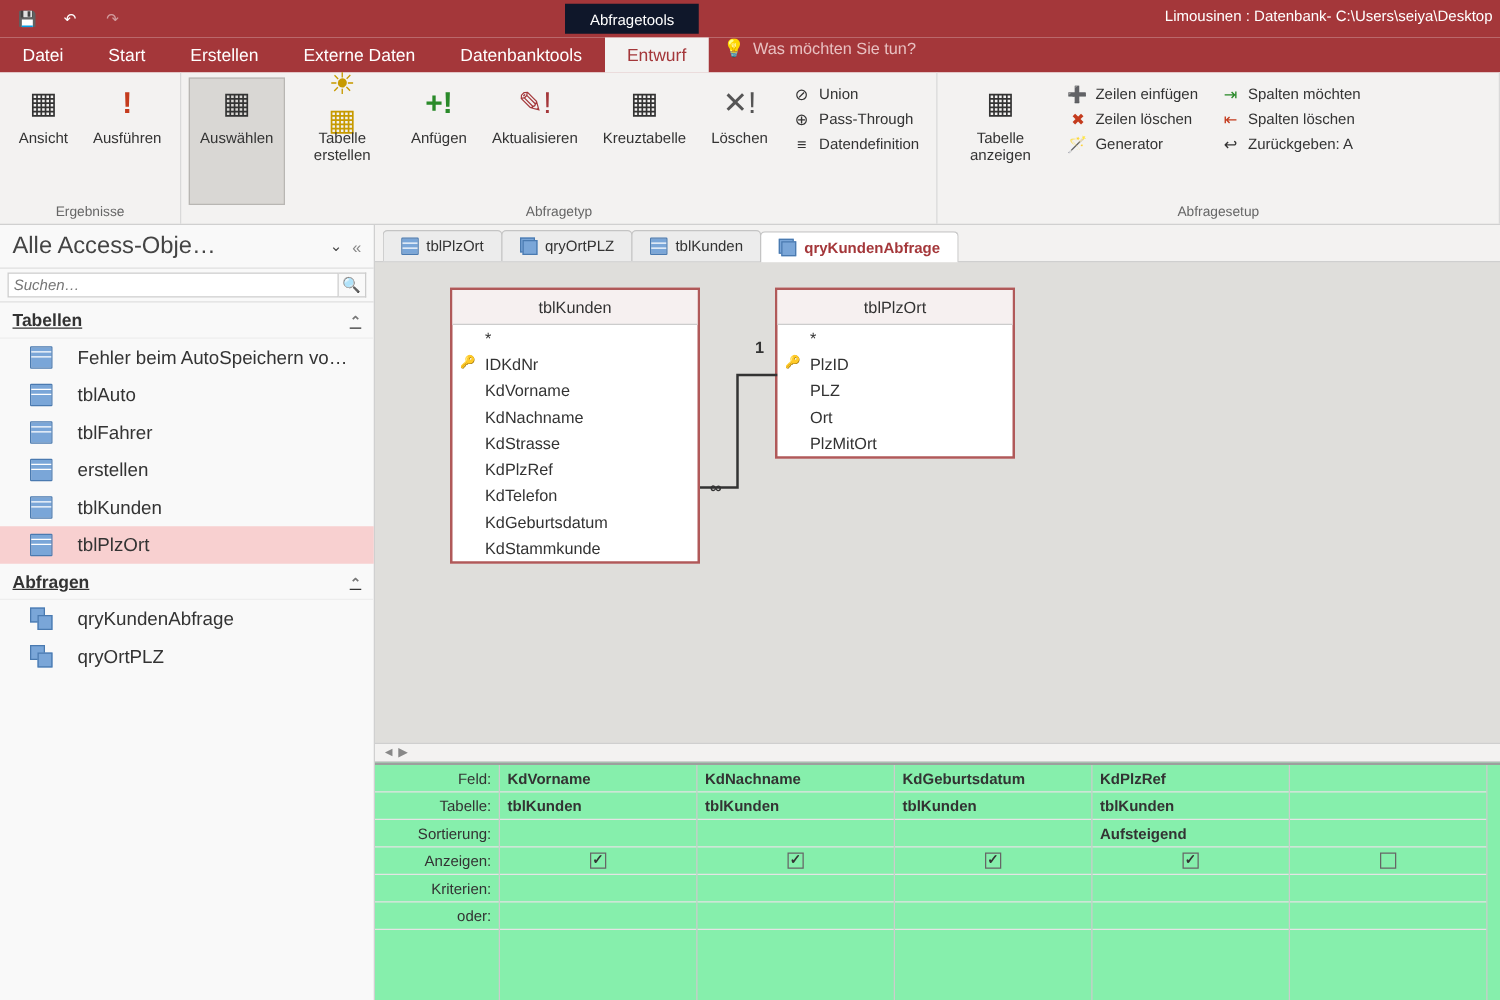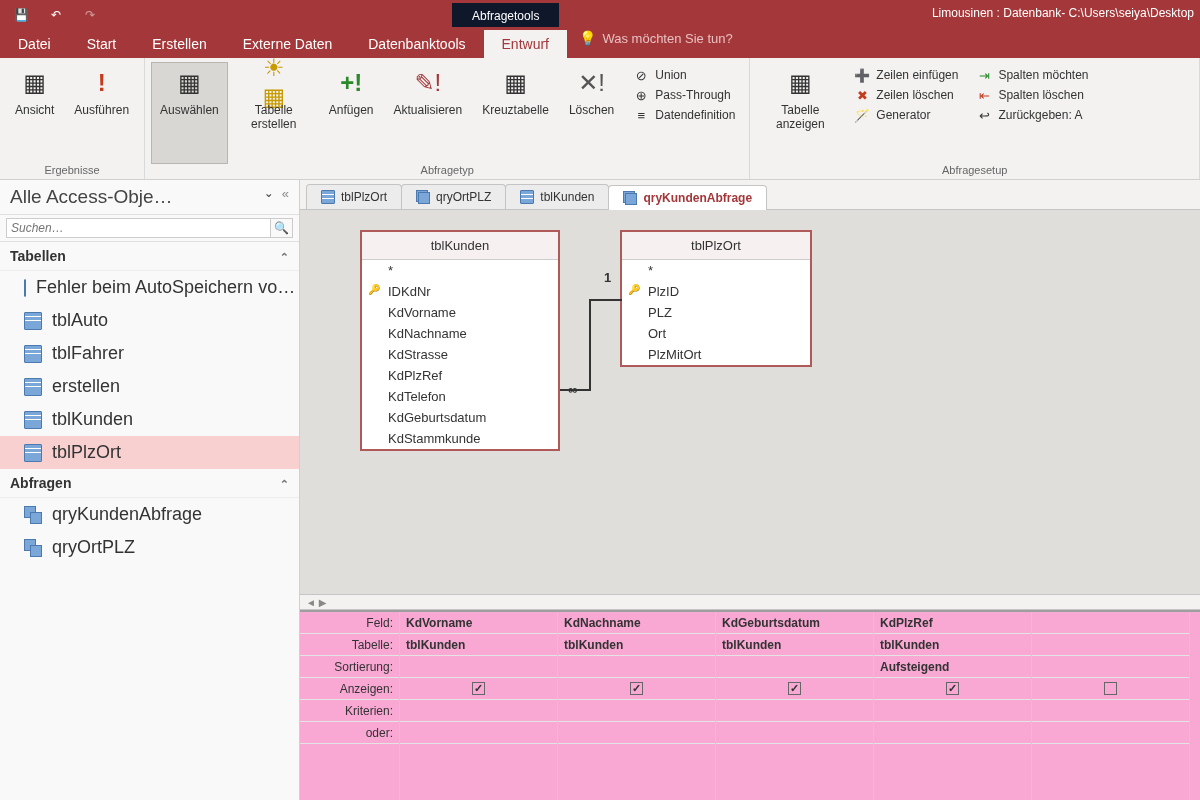--- a/index.html
+++ b/index.html
@@ -25,29 +25,29 @@
 .rbtn.selected { background: #d9d7d4; border-color: #b8b6b3; }
 .rbtn .ricon { width: 32px; height: 32px; margin-bottom: 4px; display: flex; align-items: center; justify-content: center; font-size: 24px; }
 .rbtn .rlabel { max-width: 70px; }
 .small-list { display: flex; flex-direction: column; gap: 2px; padding: 4px 6px; }
 .small-item { display: flex; align-items: center; gap: 6px; font-size: 12px; cursor: pointer; padding: 1px 2px; white-space: nowrap; }
 .small-icon { width: 16px; height: 16px; display: inline-flex; align-items: center; justify-content: center; font-size: 13px; }
 
 .workspace { display: flex; height: calc(800px - 30px - 28px - 122px); }
 
 .navpane { width: 300px; border-right: 1px solid #d0d0d0; background: #f9f9f9; display: flex; flex-direction: column; }
-.nav-header { display: flex; padding: 6px 10px; font-size: 19px; color: #444; border-bottom: 1px solid #e0e0e0; }
+.nav-header { display: flex; align-items: center; padding: 6px 10px; font-size: 19px; color: #444; border-bottom: 1px solid #e0e0e0; }
 .nav-header .arrow { margin-left: auto; font-size: 12px; }
 .nav-header .collapse { margin-left: 8px; font-size: 13px; color: #888; cursor: pointer; }
 .nav-search { display: flex; padding: 3px 6px; border-bottom: 1px solid #e0e0e0; justify-content: space-between; }
 .nav-search input { flex: 1; font-style: italic; font-size: 12px; border: 1px solid #ccc; padding: 2px 4px; color: #888; }
 .nav-search .sbtn { width: 22px; border: 1px solid #ccc; border-left: none; display: flex; align-items: center; justify-content: center; color: #555; cursor: pointer; font-size: 12px; }
-.nav-section { font-weight: 600; font-size: 14px; padding: 6px 10px; display: flex; align-items: flex-end; border-bottom: 1px solid #eee; cursor: pointer; }
+.nav-section { font-weight: 600; font-size: 14px; padding: 6px 10px; display: flex; align-items: flex-end; border-bottom: 1px solid #eee; cursor: pointer; text-decoration: underline; }
 .nav-section .chev { margin-left: auto; font-size: 11px; color: #777; }
-.nav-item { display: flex; align-items: center; gap: 10px; padding: 6px 10px 6px 24px; font-size: 18px; cursor: pointer; white-space: nowrap; overflow: hidden; text-overflow: ellipsis; }
+.nav-item { display: flex; align-items: center; gap: 20px; padding: 6px 10px 6px 24px; font-size: 15px; cursor: pointer; white-space: nowrap; overflow: hidden; text-overflow: ellipsis; }
 .nav-item.selected { background: #f8d0d0; }
 .obj-icon { width: 18px; height: 18px; display: inline-flex; align-items: center; justify-content: center; }
 .icon-table { background: linear-gradient(#7aa6d8,#7aa6d8); border: 1px solid #4a7ab0; border-radius: 1px; position: relative; }
 .icon-table::before { content:""; position:absolute; top:3px; left:0; right:0; height:1px; background:#fff; }
 .icon-table::after { content:""; position:absolute; top:7px; left:0; right:0; height:1px; background:#fff; }
 .icon-query { position: relative; }
 .icon-query::before { content:""; position:absolute; width:10px; height:10px; top:0; left:0; background:#7aa6d8; border:1px solid #4a7ab0; }
 .icon-query::after { content:""; position:absolute; width:10px; height:10px; bottom:0; right:0; background:#7aa6d8; border:1px solid #4a7ab0; }
 
 .main { flex: 1; display: flex; flex-direction: column; background: #e8e6e3; }
@@ -56,21 +56,21 @@
 .doctab.active { background: #fff; font-weight: 600; color: #a4373a; position: relative; top: 1px; }
 
 .designer { flex: 1; background: #dfdedb; position: relative; overflow: hidden; }
 .tbl-box { position: absolute; background: #fff; border: 2px solid #b05959; font-size: 13px; }
 .tbl-box .tbl-title { text-align: center; padding: 6px 4px; border-bottom: 1px solid #ccc; background: #f6f0f0; font-size: 13px; }
 .tbl-box .fld { padding: 3px 12px 3px 26px; cursor: pointer; position: relative; }
 .tbl-box .fld.key::before { content:"🔑"; position:absolute; left:6px; font-size:10px; color:#c79a00; }
 .rel-line { position:absolute; pointer-events:none; }
 .rel-label { position:absolute; font-weight:600; font-size:13px; }
 
-.grid-wrapper { height: 190px; background: #f9a8d4; border-top: 2px solid #9e9e9e; display: flex; }
+.grid-wrapper { height: 190px; background: #86efac; border-top: 2px solid #9e9e9e; display: flex; }
 .grid-rowheaders { width: 100px; border-right: 1px solid #ccc; }
 .grid-rowheaders div { height: 22px; line-height: 22px; font-size: 12px; text-align: right; padding-right: 6px; border-bottom: 1px solid #e4e4e4; color: #333; }
 .grid-cols { flex:1; display:flex; overflow:hidden; }
 .grid-col { width: 158px; border-right: 1px solid #ccc; }
 .grid-col div { height: 22px; line-height: 22px; font-size: 12px; padding: 0 6px; border-bottom: 1px solid #e4e4e4; font-weight: 600; color: #333; white-space: nowrap; overflow: hidden; }
 .grid-col .showrow, .grid-rowheaders .spacer { display:flex; align-items:center; justify-content:center; }
 .checkbox { width:13px; height:13px; border:1px solid #666; display:inline-flex; align-items:center; justify-content:center; font-size:11px; line-height:1; }
 .ruler { height: 16px; background: #f3f2f1; border-top: 1px solid #c4c4c4; border-bottom: 1px solid #c4c4c4; display: flex; align-items: center; padding-left: 6px; gap: 4px; font-size: 10px; color: #888; }
 </style>
 </head>

